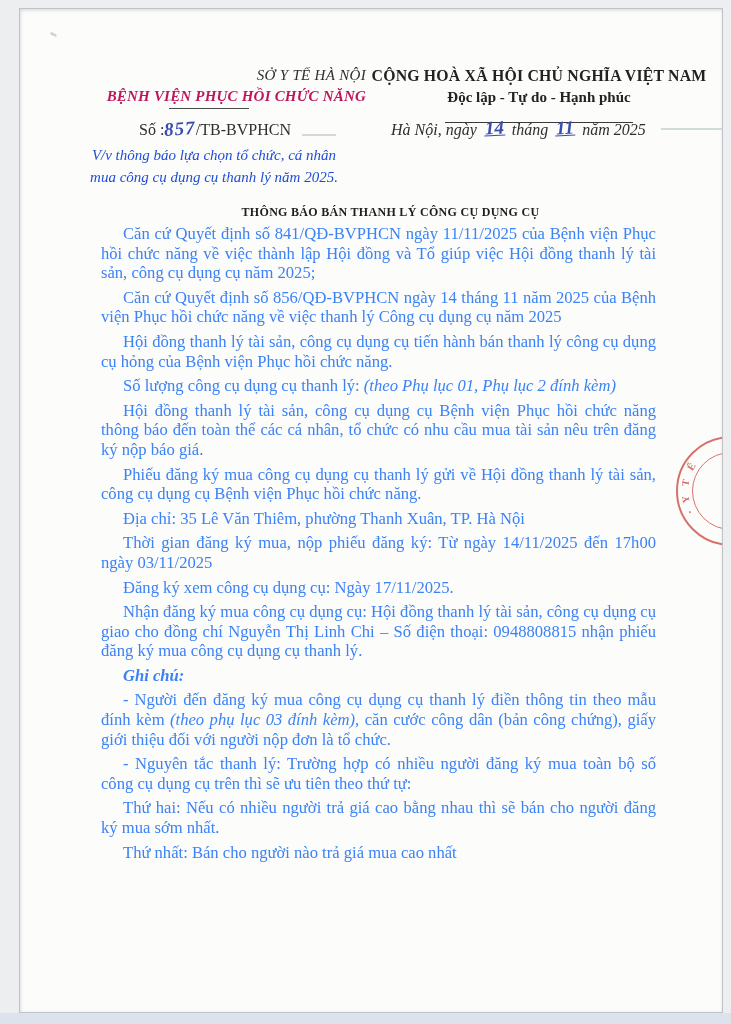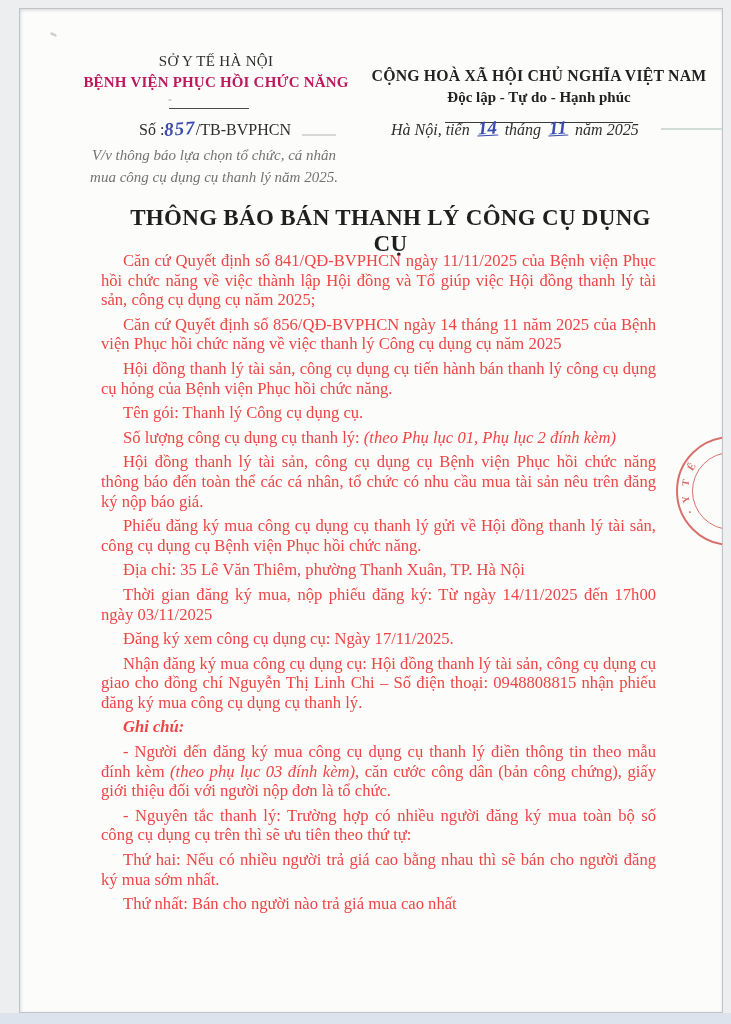--- a/index.html
+++ b/index.html
@@ -12,49 +12,49 @@
     position:absolute;left:19px;top:8px;width:704px;height:1005px;
     background:#fcfcfb;border:1px solid #bfc2c6;box-sizing:border-box;
     overflow:hidden;
     box-shadow:inset 0 2px 3px rgba(120,125,130,.18), inset 2px 0 3px rgba(120,125,130,.10);
   }
   .bottom-strip{
     position:absolute;left:0;top:1013px;width:731px;height:11px;
     background:#dde3ec;
   }
   
-  .hdr-left{position:absolute;left:46px;top:44px;width:300px;text-align:center;color:#2e2e2e;}
+  .hdr-left{position:absolute;left:46px;top:58px;width:300px;text-align:right;color:#2e2e2e;font-style:italic;}
   .dept{font-size:15px;letter-spacing:.3px;}
   .org{font-size:15px;font-weight:bold;margin-top:4px;letter-spacing:.2px;color:#be185d;}
   .rule-left{position:absolute;left:149px;top:99px;width:80px;height:1.4px;background:#4a4a4a;}
   .hdr-right{position:absolute;left:349px;top:58px;width:340px;text-align:center;color:#222;}
   .national-1{font-size:15.8px;font-weight:bold;letter-spacing:.2px;}
   .national-2{font-size:15px;font-weight:bold;margin-top:4px;display:inline-block;
               border-bottom:1.4px solid #3a3a3a;padding:0 2px 16px;}
   .doc-number{position:absolute;left:119px;top:112px;font-size:16px;color:#2e2e2e;white-space:nowrap;}
   .subject{position:absolute;left:44px;top:136px;width:300px;text-align:center;
-           font-style:italic;font-size:15px;line-height:21.5px;color:#737373;}
+           font-style:italic;font-size:15px;line-height:21.5px;color:#1d4ed8;}
   .dateline{position:absolute;left:371px;top:112px;font-style:italic;font-size:16px;color:#2e2e2e;white-space:nowrap;}
   .hand{
     color:#3a4cae;font-weight:bold;font-style:italic;font-size:19px;
     display:inline-block;transform:rotate(-3deg) translateY(-1px);
     border-bottom:1.6px solid #3a4cae;padding:0 1px;margin:0 3px;line-height:14px;
   }
   .hand-num{
     color:#3a4cae;font-weight:bold;font-style:italic;font-size:19px;
     display:inline-block;transform:rotate(-4deg);line-height:14px;letter-spacing:1px;
   }
   
   .title{
     position:absolute;left:81px;top:196px;width:555px;padding-left:12px;box-sizing:content-box;
-    text-align:center;font-weight:bold;font-size:23px;letter-spacing:.3px;color:#1f1f1f;
+    text-align:center;font-weight:bold;font-size:12px;letter-spacing:.3px;color:#1f1f1f;
   }
   .body-col{
-    position:absolute;left:81px;top:242px;width:555px;
-    font-size:16.6px;line-height:19.6px;color:#ef4444;text-align:justify;
+    position:absolute;left:81px;top:215px;width:555px;
+    font-size:16.6px;line-height:19.6px;color:#3b82f6;text-align:justify;
   }
   .body-col p{margin:0 0 5px 0;text-indent:22px;}
   .it{font-style:italic;}
   .bold-it{font-weight:bold;font-style:italic;}
   
   .stamp{position:absolute;left:656px;top:427px;width:110px;height:110px;opacity:.8;}
   .stamp .outer{position:absolute;left:0;top:0;width:110px;height:110px;border:2.2px solid #cf4f49;
                 border-radius:50%;box-sizing:border-box;}
   .stamp .inner{position:absolute;left:16px;top:16px;width:78px;height:78px;border:1.6px solid #cf4f49;
                 border-radius:50%;box-sizing:border-box;}
@@ -85,29 +85,28 @@
     <div><span class="national-2">Độc lập - Tự do - Hạnh phúc</span></div>
   </div>
 
   <div class="doc-number"><span>Số :</span><span class="hand-num">857</span><span>/TB-BVPHCN</span></div>
 
   <div class="subject">
     <div>V/v thông báo lựa chọn tổ chức, cá nhân</div>
     <div>mua công cụ dụng cụ thanh lý năm 2025.</div>
   </div>
 
-  <div class="dateline"><span>Hà Nội, tiến </span><span class="hand">14</span><span> tháng </span><span class="hand">11</span><span> năm 2025</span></div>
+  <div class="dateline"><span>Hà Nội, ngày </span><span class="hand">14</span><span> tháng </span><span class="hand">11</span><span> năm 2025</span></div>
 
   <div class="title">THÔNG BÁO BÁN THANH LÝ CÔNG CỤ DỤNG CỤ</div>
 
   <div class="body-col">
     <p>Căn cứ Quyết định số 841/QĐ-BVPHCN ngày 11/11/2025 của Bệnh viện Phục hồi chức năng về việc thành lập Hội đồng và Tổ giúp việc Hội đồng thanh lý tài sản, công cụ dụng cụ năm 2025;</p>
     <p>Căn cứ Quyết định số 856/QĐ-BVPHCN ngày 14 tháng 11 năm 2025 của Bệnh viện Phục hồi chức năng về việc thanh lý Công cụ dụng cụ năm 2025</p>
     <p>Hội đồng thanh lý tài sản, công cụ dụng cụ tiến hành bán thanh lý công cụ dụng cụ hỏng của Bệnh viện Phục hồi chức năng.</p>
-    <p>Tên gói: Thanh lý Công cụ dụng cụ.</p>
     <p><span>Số lượng công cụ dụng cụ thanh lý: </span><span class="it">(theo Phụ lục 01, Phụ lục 2 đính kèm)</span></p>
     <p>Hội đồng thanh lý tài sản, công cụ dụng cụ Bệnh viện Phục hồi chức năng thông báo đến toàn thể các cá nhân, tổ chức có nhu cầu mua tài sản nêu trên đăng ký nộp báo giá.</p>
     <p>Phiếu đăng ký mua công cụ dụng cụ thanh lý gửi về Hội đồng thanh lý tài sản, công cụ dụng cụ Bệnh viện Phục hồi chức năng.</p>
     <p>Địa chỉ: 35 Lê Văn Thiêm, phường Thanh Xuân, TP. Hà Nội</p>
     <p>Thời gian đăng ký mua, nộp phiếu đăng ký: Từ ngày 14/11/2025 đến 17h00 ngày 03/11/2025</p>
     <p>Đăng ký xem công cụ dụng cụ: Ngày 17/11/2025.</p>
     <p>Nhận đăng ký mua công cụ dụng cụ: Hội đồng thanh lý tài sản, công cụ dụng cụ giao cho đồng chí Nguyễn Thị Linh Chi – Số điện thoại: 0948808815 nhận phiếu đăng ký mua công cụ dụng cụ thanh lý.</p>
     <p><span class="bold-it">Ghi chú:</span></p>
     <p><span>- Người đến đăng ký mua công cụ dụng cụ thanh lý điền thông tin theo mẫu đính kèm </span><span class="it">(theo phụ lục 03 đính kèm)</span><span>, căn cước công dân (bản công chứng), giấy giới thiệu đối với người nộp đơn là tổ chức.</span></p>
     <p>- Nguyên tắc thanh lý: Trường hợp có nhiều người đăng ký mua toàn bộ số công cụ dụng cụ trên thì sẽ ưu tiên theo thứ tự:</p>

